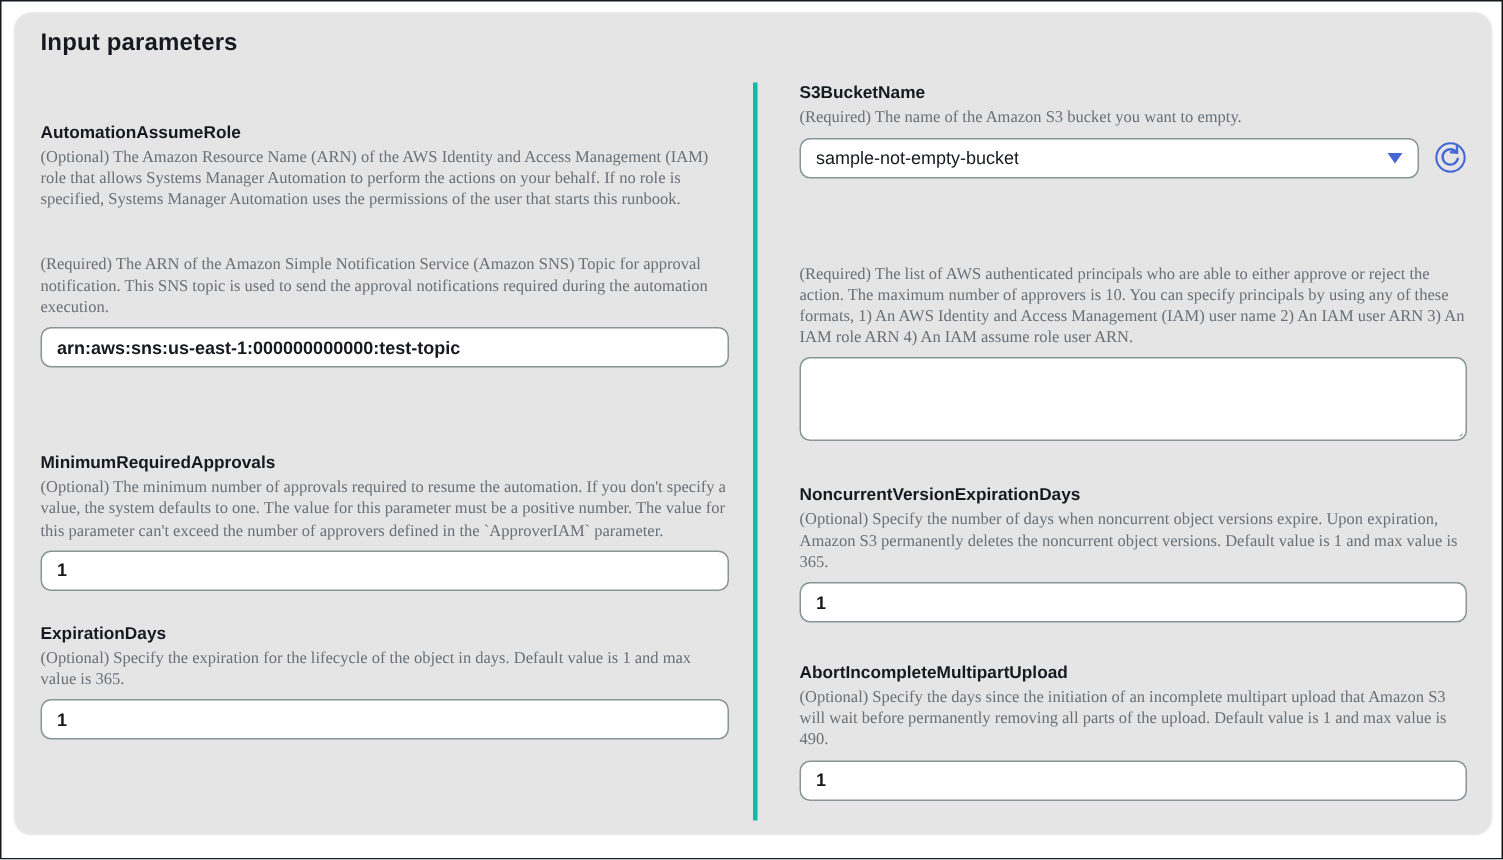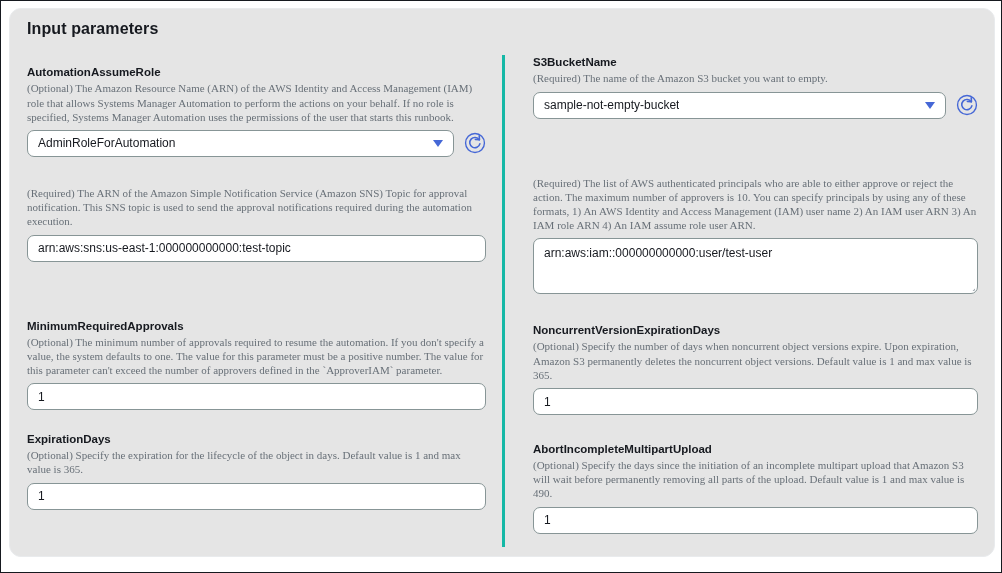--- a/index.html
+++ b/index.html
@@ -109,20 +109,21 @@
     background: #ffffff;
     font-size: 12px;
     color: #16191f;
     padding: 0 10px;
     display: flex;
     align-items: center;
     font-family: "Liberation Sans", sans-serif;
   }
   .text-input {
     width: 100%;
+    font-weight: bold;
   }
   .select-box {
     width: 430px;
     justify-content: space-between;
     position: relative;
   }
   .select-box.wide {
     width: 437px;
   }
   .select-value {
@@ -203,31 +204,20 @@
 
     <div class="card-title">Input parameters</div>
 
     <div class="columns">
 
       <div class="col col-left">
 
         <div class="field">
           <div class="field-label">AutomationAssumeRole</div>
           <div class="field-desc">(Optional) The Amazon Resource Name (ARN) of the AWS Identity and Access Management (IAM) role that allows Systems Manager Automation to perform the actions on your behalf. If no role is specified, Systems Manager Automation uses the permissions of the user that starts this runbook.</div>
-          <div class="control-row">
-            <div class="select-box">
-              <span class="select-value">AdminRoleForAutomation</span>
-              <span class="caret"></span>
-            </div>
-            <svg class="refresh-btn" viewBox="0 0 24 24">
-              <circle cx="12" cy="12" r="10.3" fill="none" stroke="#4567d6" stroke-width="1.5"></circle>
-              <path d="M16.6 8.6 A5.6 5.6 0 1 0 17.3 12.9" fill="none" stroke="#4567d6" stroke-width="1.7" stroke-linecap="round"></path>
-              <path d="M12.4 8.2 L16.9 8.5 L16.6 4.1" fill="none" stroke="#4567d6" stroke-width="1.7" stroke-linecap="round" stroke-linejoin="round"></path>
-            </svg>
-          </div>
         </div>
 
         <div class="gap-b"></div>
 
         <div class="field">
           <div class="field-desc">(Required) The ARN of the Amazon Simple Notification Service (Amazon SNS) Topic for approval notification. This SNS topic is used to send the approval notifications required during the automation execution.</div>
           <div class="text-input">
             <span>arn:aws:sns:us-east-1:000000000000:test-topic</span>
           </div>
         </div>
@@ -272,21 +262,20 @@
               <path d="M12.4 8.2 L16.9 8.5 L16.6 4.1" fill="none" stroke="#4567d6" stroke-width="1.7" stroke-linecap="round" stroke-linejoin="round"></path>
             </svg>
           </div>
         </div>
 
         <div class="gap-c"></div>
 
         <div class="field">
           <div class="field-desc">(Required) The list of AWS authenticated principals who are able to either approve or reject the action. The maximum number of approvers is 10. You can specify principals by using any of these formats, 1) An AWS Identity and Access Management (IAM) user name 2) An IAM user ARN 3) An IAM role ARN 4) An IAM assume role user ARN.</div>
           <div class="textarea-box">
-            <span>arn:aws:iam::000000000000:user/test-user</span>
             <span class="resize-grip"></span>
           </div>
         </div>
 
         <div class="gap-b"></div>
 
         <div class="field">
           <div class="field-label">NoncurrentVersionExpirationDays</div>
           <div class="field-desc">(Optional) Specify the number of days when noncurrent object versions expire. Upon expiration, Amazon S3 permanently deletes the noncurrent object versions. Default value is 1 and max value is 365.</div>
           <div class="text-input">

